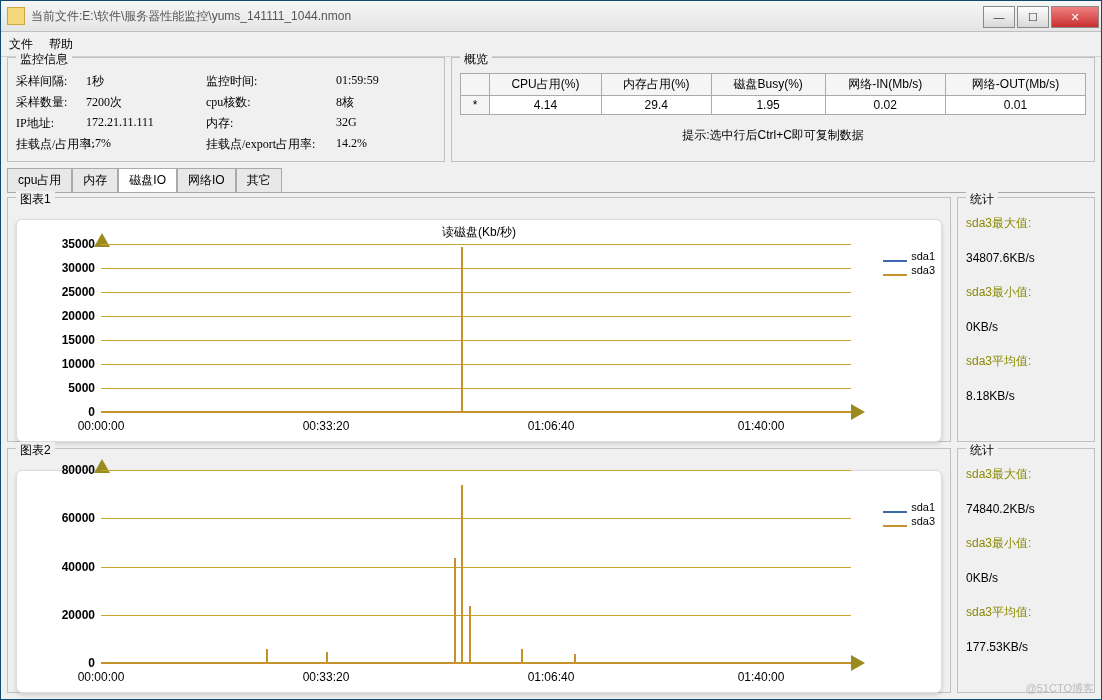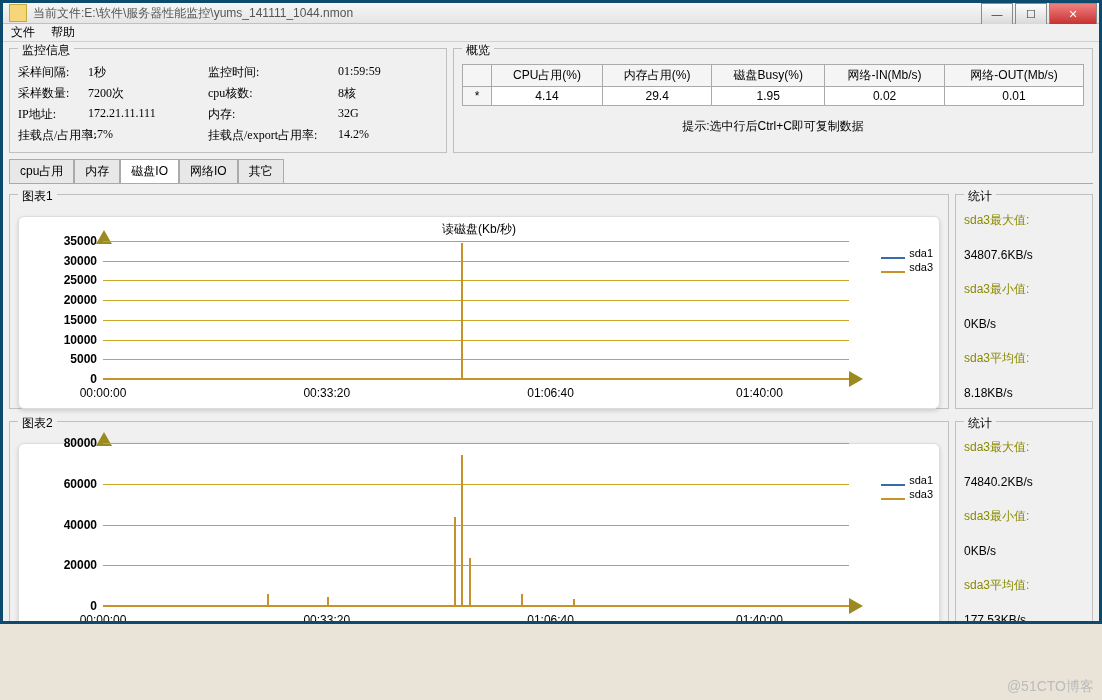--- a/index.html
+++ b/index.html
@@ -1,27 +1,27 @@
 <!DOCTYPE html>
 <html><head>
 <meta charset="utf-8">
 <style>
   html,body{margin:0;padding:0;font-family:"Microsoft YaHei","SimSun",Arial,sans-serif;font-size:12px;background:#eae4d8;color:#000;}
-  .window{width:1102px;height:624px;background:#f0f0f0;border:3px solid #0c4a6e;box-sizing:border-box;display:flex;flex-direction:column;overflow:hidden;}
+  .window{width:1102px;height:700px;background:#f0f0f0;border:1px solid #0c4a6e;box-sizing:border-box;display:flex;flex-direction:column;overflow:hidden;}
   .titlebar{height:30px;background:linear-gradient(#f6f6f6,#e5e5e5);display:flex;align-items:center;padding:0 0 0 6px;border-bottom:1px solid #c0c0c0;}
   .title-icon{width:16px;height:16px;background:#f5d77a;border:1px solid #c9a73f;margin-right:6px;}
   .title-text{flex:1;color:#555;font-size:12px;}
   .win-btns{display:flex;height:20px;margin-right:2px;}
   .win-btn{width:30px;height:20px;margin-left:2px;display:flex;align-items:center;justify-content:center;border:1px solid #8a8a8a;background:linear-gradient(#fdfdfd,#d9d9d9);font-size:11px;color:#333;}
   .win-btn.close{background:linear-gradient(#f08080,#c93030);color:#fff;width:46px;}
   .menubar{height:24px;display:flex;align-items:center;padding:0 8px;gap:16px;background:#f0f0f0;border-bottom:1px solid #d0d0d0;}
   .menubar span{}
   .body{display:flex;flex-direction:column;flex:1;padding:0 6px 6px 6px;box-sizing:border-box;}
   .top-area{display:flex;gap:6px;}
-  .groupbox{border:1px solid #c0c0c0;background:#f0f0f0;padding:4px 8px 8px 8px;position:relative;margin-top:6px;}
+  .groupbox{border:1px solid #c0c0c0;background:#f0f0f0;padding:4px 8px 8px 8px;position:relative;}
   .groupbox>.legend{position:relative;top:-11px;background:#f0f0f0;padding:0 4px;display:inline-block;}
   .moninfo{flex:0 0 420px;}
   .moninfo-grid{display:grid;grid-template-columns:70px 120px 130px 60px;row-gap:4px;margin-top:-6px;}
   .moninfo-grid div{white-space:nowrap;font-family:Liberation Serif, serif;}
   .overview{flex:1;}
   .ov-table{width:100%;border-collapse:collapse;margin-top:-6px;}
   .ov-table th,.ov-table td{border:1px solid #aaa;padding:2px 4px;text-align:center;font-weight:normal;background:#fff;}
   .ov-table th{background:#f5f5f5;}
   .ov-table td.rowhdr{background:#f5f5f5;width:20px;}
   .hint{text-align:center;margin-top:12px;}
@@ -40,21 +40,21 @@
   .xlabel{position:absolute;top:100%;transform:translateX(-50%);padding-top:6px;white-space:nowrap;text-align:center;}
   .arrow-up{position:absolute;left:-7px;top:-12px;width:0;height:0;border-left:8px solid transparent;border-right:8px solid transparent;border-bottom:14px solid #9a8a20;}
   .arrow-right{position:absolute;right:-14px;bottom:-7px;width:0;height:0;border-top:8px solid transparent;border-bottom:8px solid transparent;border-left:14px solid #9a8a20;}
   .legend-box{position:absolute;right:6px;top:30px;font-size:11px;}
   .legend-item{display:flex;align-items:flex-end;gap:4px;margin-bottom:2px;}
   .legend-line{width:24px;height:2px;}
   .spike{position:absolute;bottom:0;width:2px;background:#c7922b;}
   .baseline{position:absolute;left:0;right:0;bottom:0;height:2px;background:#c7922b;}
   .stats-list{display:flex;flex-direction:column;gap:19px;margin-top:-4px;}
   .stats-list .lbl{color:#8a8a00;}
-  .watermark{position:absolute;right:8px;bottom:4px;color:#bbb;font-size:14px;}
+  .watermark{position:absolute;right:8px;bottom:4px;color:#bbb;font-size:11px;}
 </style>
 </head>
 <body>
 
 <div class="window">
 
   <div class="titlebar">
     <div class="title-icon"></div>
     <div class="title-text">当前文件:E:\软件\服务器性能监控\yums_141111_1044.nmon</div>
     <div class="win-btns">

